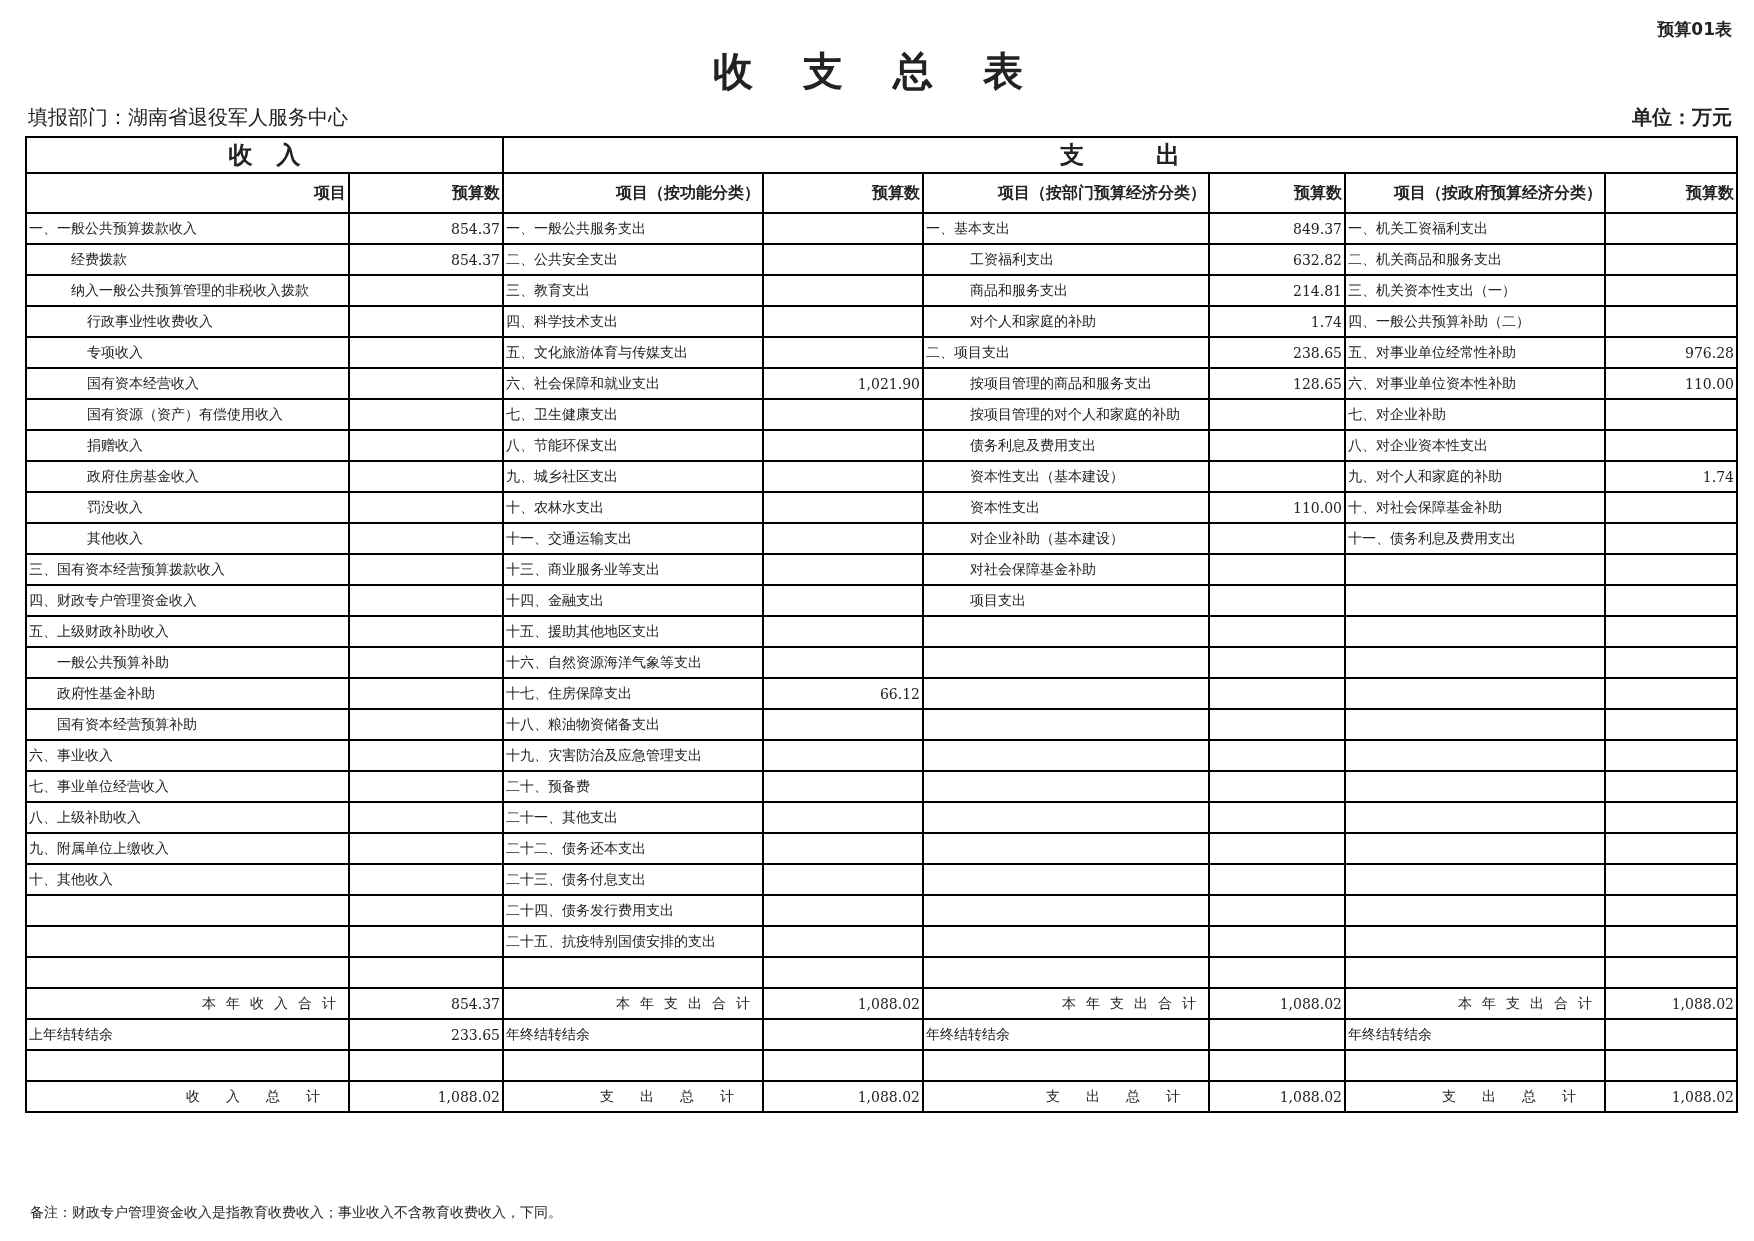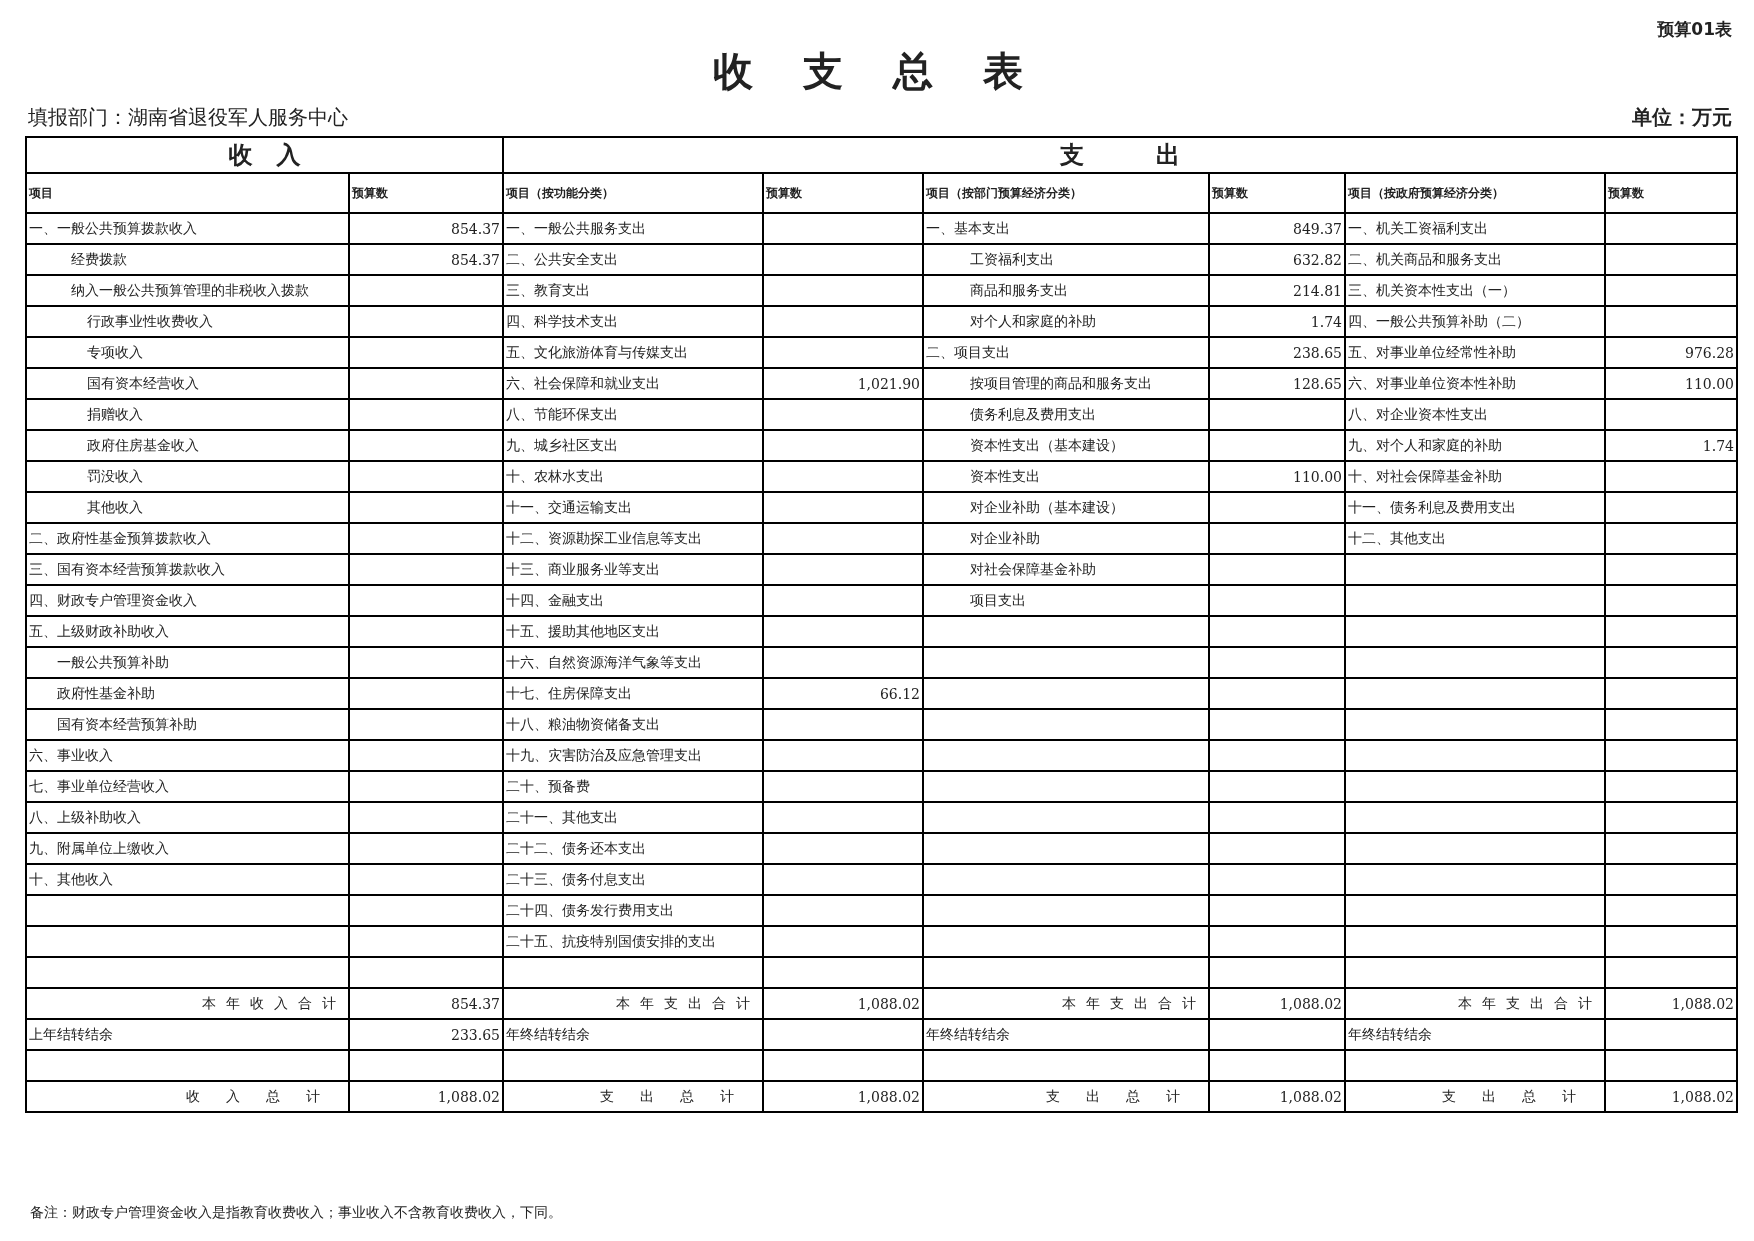--- a/index.html
+++ b/index.html
@@ -13,21 +13,21 @@
   .dept { position:absolute; left:28px; top:104px; font-size:20px; font-weight:normal;
           font-family:"DejaVu Sans","Liberation Sans",sans-serif; }
   .unit { position:absolute; right:22px; top:104px; font-size:20px; font-weight:bold;
           font-family:"DejaVu Sans","Liberation Sans",sans-serif; }
   table.sheet { position:absolute; left:25px; top:136px; border-collapse:collapse;
                 table-layout:fixed; width:1711px; }
   table.sheet td { border:2px solid #000; height:29px; padding:0 2px; font-size:14px;
                    white-space:nowrap; overflow:hidden; vertical-align:middle; }
   table.sheet tr.sec td { height:34px; font-size:24px; font-weight:bold; text-align:center;
                           font-family:"DejaVu Sans","Liberation Sans",sans-serif; }
-  table.sheet tr.hdr td { height:38px; font-size:12px; font-weight:bold; text-align:left;
+  table.sheet tr.hdr td { height:38px; font-size:16px; font-weight:bold; text-align:right;
                           font-family:Liberation Serif, serif; }
   td.num { text-align:right; padding-right:1px; }
   td.ctr { text-align:right; letter-spacing:10px; }
   .ind1 { padding-left:44px !important;margin-top:8px; }
   .ind2 { padding-left:60px !important; }
   .ind0b { padding-left:30px !important; }
   .ind3 { padding-left:46px !important; }
   .note { position:absolute; left:30px; top:1204px; font-size:14px; font-weight:normal;
           font-family:"DejaVu Sans","Liberation Sans",sans-serif; }
 </style>
@@ -120,20 +120,30 @@
         <td class="ind2">国有资本经营收入</td>
         <td class="num"></td>
         <td>六、社会保障和就业支出</td>
         <td class="num">1,021.90</td>
         <td class="ind3">按项目管理的商品和服务支出</td>
         <td class="num">128.65</td>
         <td>六、对事业单位资本性补助</td>
         <td class="num">110.00</td>
       </tr>
       <tr>
+        <td class="ind2">国有资源（资产）有偿使用收入</td>
+        <td class="num"></td>
+        <td>七、卫生健康支出</td>
+        <td class="num"></td>
+        <td class="ind3">按项目管理的对个人和家庭的补助</td>
+        <td class="num"></td>
+        <td>七、对企业补助</td>
+        <td class="num"></td>
+      </tr>
+      <tr>
         <td class="ind2">捐赠收入</td>
         <td class="num"></td>
         <td>八、节能环保支出</td>
         <td class="num"></td>
         <td class="ind3">债务利息及费用支出</td>
         <td class="num"></td>
         <td>八、对企业资本性支出</td>
         <td class="num"></td>
       </tr>
       <tr>
@@ -157,30 +167,20 @@
         <td class="num"></td>
       </tr>
       <tr>
         <td class="ind2">其他收入</td>
         <td class="num"></td>
         <td>十一、交通运输支出</td>
         <td class="num"></td>
         <td class="ind3">对企业补助（基本建设）</td>
         <td class="num"></td>
         <td>十一、债务利息及费用支出</td>
-        <td class="num"></td>
-      </tr>
-      <tr>
-        <td>二、政府性基金预算拨款收入</td>
-        <td class="num"></td>
-        <td>十二、资源勘探工业信息等支出</td>
-        <td class="num"></td>
-        <td class="ind3">对企业补助</td>
-        <td class="num"></td>
-        <td>十二、其他支出</td>
         <td class="num"></td>
       </tr>
       <tr>
         <td>三、国有资本经营预算拨款收入</td>
         <td class="num"></td>
         <td>十三、商业服务业等支出</td>
         <td class="num"></td>
         <td class="ind3">对社会保障基金补助</td>
         <td class="num"></td>
         <td></td>

